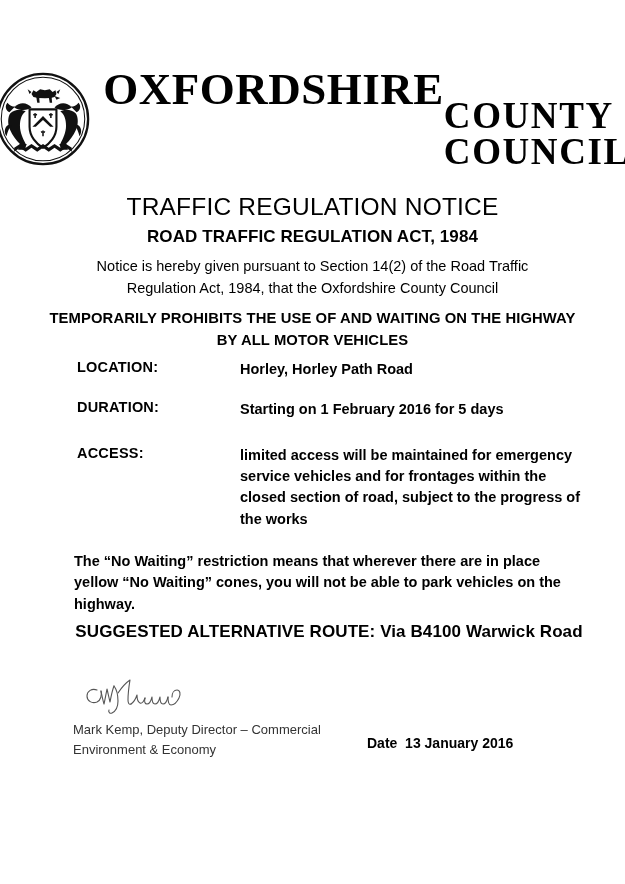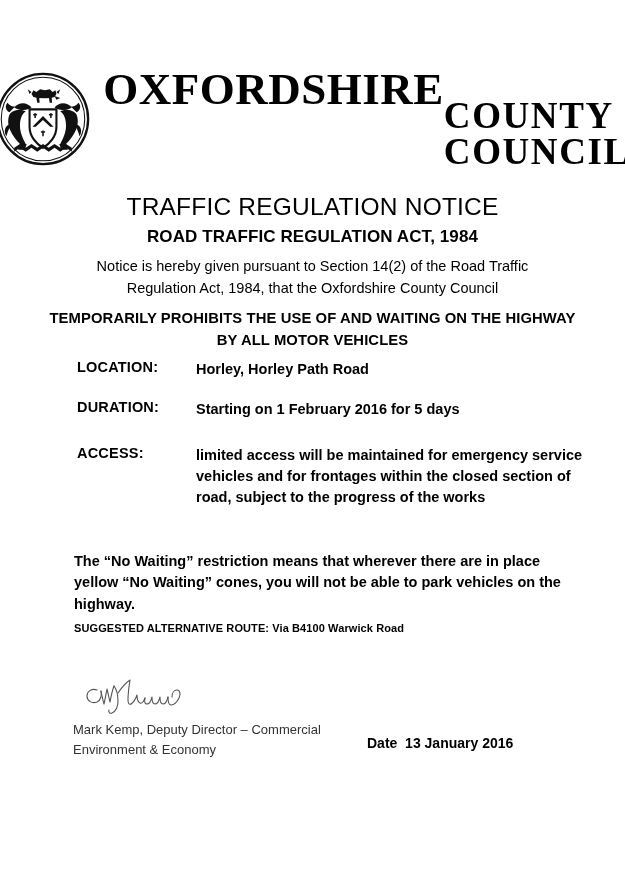--- a/index.html
+++ b/index.html
@@ -108,20 +108,21 @@
   .details {
     position: absolute;
     left: 77px;
     top: 359px;
     width: 510px;
   }
   .row {
     display: flex;
     align-items: flex-start;
     margin-bottom: 19px;
+    gap: 44px;
   }
   .row.access-row {
     margin-top: 24px;
     margin-bottom: 0;
     justify-content: space-between;
   }
   .row .label {
     flex: 0 0 119px;
     font-size: 14.5px;
     font-weight: bold;
@@ -142,23 +143,24 @@
     width: 508px;
     font-size: 14.5px;
     font-weight: bold;
     line-height: 1.47;
   }
   .alt-route {
     position: absolute;
     left: 74px;
     top: 622px;
     width: 510px;
-    font-size: 11px;
+    font-size: 17px;
     font-weight: bold;
     letter-spacing: 0.1px;
+    text-align: center;
   }
 
   
   .signature-ink {
     position: absolute;
     left: 84px;
     top: 672px;
     width: 120px;
     height: 44px;
   }

